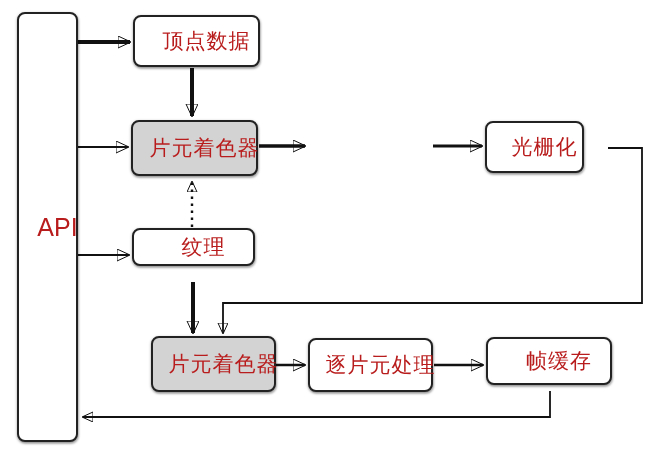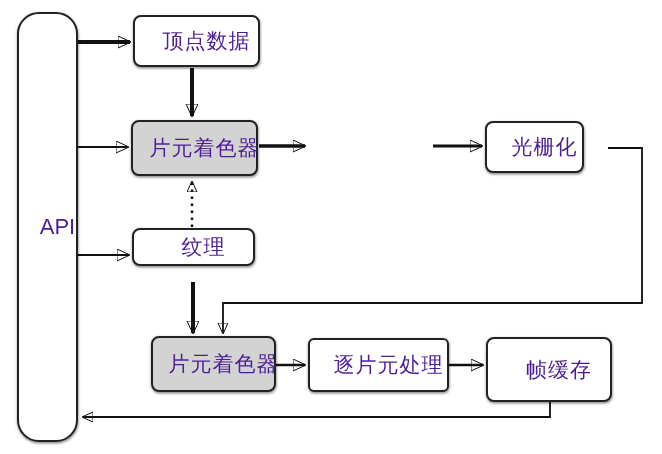--- a/index.html
+++ b/index.html
@@ -29,33 +29,32 @@
     position: absolute;
     z-index: 2;
     box-sizing: border-box;
     background: #ffffff;
     border: 2.5px solid #222222;
     border-radius: 8px;
     box-shadow: 0 1px 3px rgba(0,0,0,0.35), 1px 2px 2px rgba(0,0,0,0.18);
     display: flex;
     align-items: center;
     justify-content: center;
-    color: #4c1d95;
+    color: #b91c1c;
     font-size: 21px;
     letter-spacing: 1px;
     white-space: nowrap;
     padding-left: 20px;
   }
   .node.shaded {
     background: #d3d3d3;
   }
   .node.api-box {
-    font-size: 22px;
+    font-size: 25px;
     letter-spacing: 0;
-    border-radius: 22px;
   }
 </style>
 </head>
 <body>
 
 <div class="stage">
 
   <svg class="edges" viewBox="0 0 662 454" xmlns="http://www.w3.org/2000/svg">
     <defs>
       <marker id="ah" markerUnits="userSpaceOnUse" markerWidth="16" markerHeight="14" refX="12" refY="6" orient="auto">
@@ -97,17 +96,17 @@
 
   <div class="node shaded" style="left:131px; top:120px; width:127px; height:56px;">片元着色器</div>
 
 
   <div class="node" style="left:485px; top:121px; width:99px; height:52px;">光栅化</div>
 
   <div class="node" style="left:132px; top:228px; width:123px; height:38px;">纹理</div>
 
   <div class="node shaded" style="left:151px; top:336px; width:125px; height:56px;">片元着色器</div>
 
-  <div class="node" style="left:308px; top:338px; width:141px; height:54px;border-radius:6px;">逐片元处理</div>
+  <div class="node" style="left:308px; top:338px; width:125px; height:54px;">逐片元处理</div>
 
-  <div class="node" style="left:486px; top:337px; width:126px; height:65px;text-align:center;">帧缓存</div>
+  <div class="node" style="left:486px; top:337px; width:126px; height:48px;text-align:center;">帧缓存</div>
 
 </div>
 
 </body></html>

